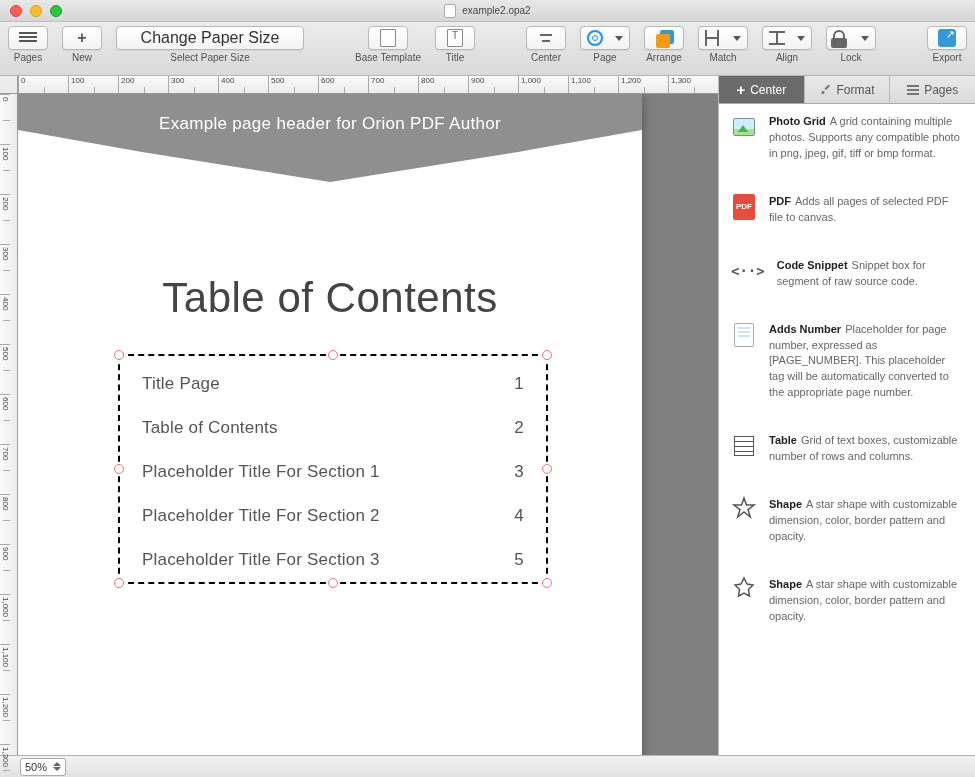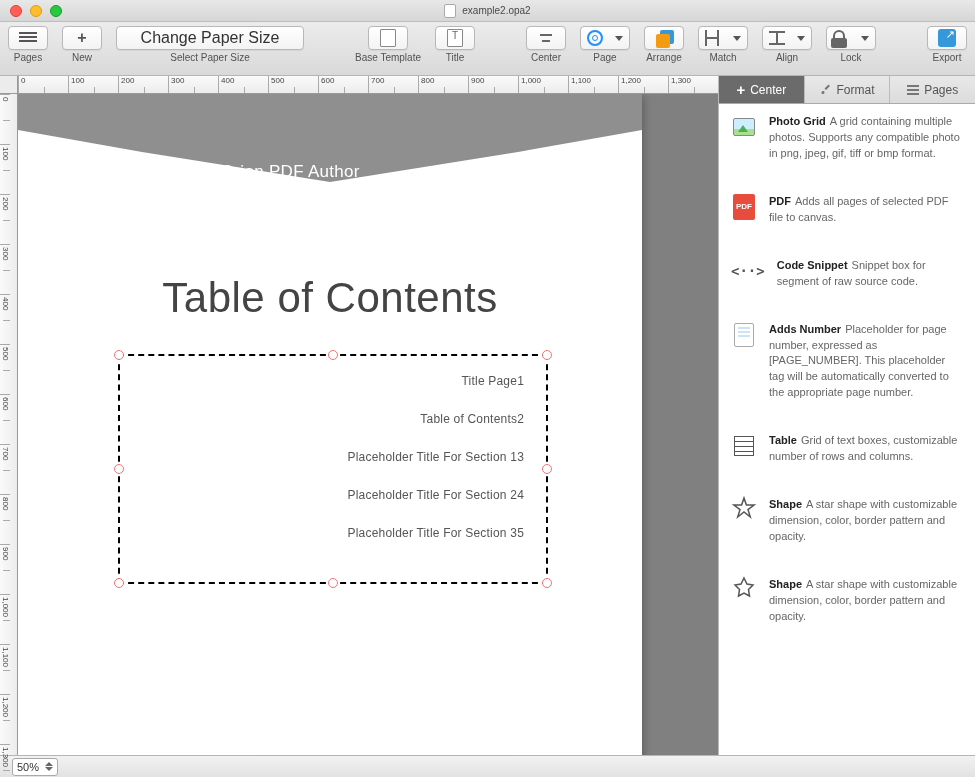--- a/index.html
+++ b/index.html
@@ -53,28 +53,28 @@
   .tick-h{flex:0 0 50px;border-left:1px solid #aaa;position:relative;padding-left:2px;line-height:10px;}
   .tick-h::after{content:"";position:absolute;left:25px;top:11px;height:7px;width:1px;background:#aaa;}
   .ruler-v{width:18px;background:linear-gradient(90deg,#fafafa,#ececec);border-right:1px solid #999;font-size:8px;color:#444;position:absolute;top:18px;bottom:0;left:0;}
   .tick-v{height:50px;border-top:1px solid #aaa;writing-mode:vertical-rl;padding-top:2px;line-height:10px;position:relative;}
   .tick-v::after{content:"";position:absolute;top:25px;right:0;width:7px;height:1px;background:#aaa;}
   .corner{position:absolute;top:0;left:0;width:18px;height:18px;background:#ececec;border-right:1px solid #999;border-bottom:1px solid #999;}
   .canvas-scroll{position:absolute;top:18px;left:18px;right:0;bottom:0;overflow:auto;}
   .page{width:624px;height:800px;background:#fff;position:relative;margin:0 auto 0 0;box-shadow:2px 2px 8px rgba(0,0,0,.25);}
   .page-header{position:relative;height:70px;overflow:visible;}
   .page-header svg{position:absolute;top:0;left:0;}
-  .page-header-text{position:absolute;top:20px;left:0;right:0;text-align:left;color:#fff;font-size:17px;font-weight:300;letter-spacing:.3px;font-family:"Avenir Next","Century Gothic",sans-serif;margin-top:48px;}
+  .page-header-text{position:absolute;top:20px;left:0;right:0;text-align:center;color:#fff;font-size:17px;font-weight:300;letter-spacing:.3px;font-family:"Avenir Next","Century Gothic",sans-serif;}
   .toc-title{text-align:center;margin-top:110px;font-size:42px;font-weight:300;color:#444;letter-spacing:.5px;font-family:"Avenir Next","Century Gothic",sans-serif;}
   .sel-box{position:absolute;border:2px dashed #000;left:100px;top:260px;width:430px;height:230px;padding:18px 22px;}
   .handle{position:absolute;width:10px;height:10px;border:1px solid #e77;border-radius:50%;background:#fff;}
   .h-tl{top:-6px;left:-6px;} .h-tr{top:-6px;right:-6px;} .h-bl{bottom:-6px;left:-6px;} .h-br{bottom:-6px;right:-6px;}
   .h-tm{top:-6px;left:calc(50% - 5px);} .h-bm{bottom:-6px;left:calc(50% - 5px);}
   .h-ml{left:-6px;top:calc(50% - 5px);} .h-mr{right:-6px;top:calc(50% - 5px);}
-  .toc-row{display:flex;justify-content:flex-end;font-size:12px;color:#555;font-weight:300;margin-bottom:24px;letter-spacing:.2px;font-family:"Avenir Next","Century Gothic",sans-serif;}
+  .toc-row{display:flex;justify-content:space-between;font-size:17px;color:#555;font-weight:300;margin-bottom:24px;letter-spacing:.2px;font-family:"Avenir Next","Century Gothic",sans-serif;}
 
   
   .inspector{width:264px;background:#fff;border-left:1px solid #bbb;display:flex;flex-direction:column;}
   .insp-tabs{height:28px;display:flex;border-bottom:1px solid #aaa;background:linear-gradient(#e8e8e8,#dcdcdc);}
   .insp-tab{flex:1;display:flex;align-items:center;justify-content:center;gap:5px;font-size:12px;color:#555;border-right:1px solid #bbb;}
   .insp-tab.active{background:#6b6b6b;color:#fff;}
   .insp-tab:last-child{border-right:none;}
   .insp-icon{display:inline-block;}
   .insp-plus{font-size:15px;font-weight:bold;}
   .insp-brush{width:12px;height:12px;}
@@ -92,21 +92,21 @@
   .ic-code{font-family:monospace;font-size:14px;color:#555;font-weight:bold;}
   .ic-pagenum{width:20px;height:24px;background:#fff;border:1px solid #aaa;border-radius:2px;position:relative;}
   .ic-pagenum::before{content:"";position:absolute;top:3px;left:3px;right:3px;height:10px;background:repeating-linear-gradient(#cfe3f7,#cfe3f7 2px,transparent 2px,transparent 4px);}
   .ic-toc{width:22px;height:16px;}
   .ic-toc span{display:block;height:3px;margin-bottom:3px;border-radius:1px;}
   .ic-toc .r{background:#e74c3c;} .ic-toc .b{background:#3498db;} .ic-toc .p{background:#9b59b6;width:70%;}
   .ic-table{width:20px;height:20px;background:repeating-linear-gradient(#fff,#fff 4px,#555 4px,#555 5px),repeating-linear-gradient(90deg,#fff,#fff 4px,#555 4px,#555 5px);border:1px solid #555;}
   .ic-star svg{width:24px;height:24px;}
 
   
-  .footer{height:22px;background:linear-gradient(#f2f2f2,#e2e2e2);border-top:1px solid #b5b5b5;display:flex;align-items:center;padding:0 12px;font-size:11px;color:#333;}
+  .footer{height:22px;background:linear-gradient(#f2f2f2,#e2e2e2);border-top:1px solid #b5b5b5;display:flex;align-items:center;padding:0 20px;font-size:11px;color:#333;}
   .zoom{height:18px;border:1px solid #aaa;border-radius:3px;background:#fff;padding:0 4px;display:flex;align-items:center;gap:6px;}
   .stepper{display:flex;flex-direction:column;gap:1px;}
   .stepper span{width:0;height:0;border-left:4px solid transparent;border-right:4px solid transparent;}
   .stepper .u{border-bottom:4px solid #666;} .stepper .d{border-top:4px solid #666;}
 </style>
 </head>
 <body>
 
 <div class="titlebar">
   <div class="traffic">

